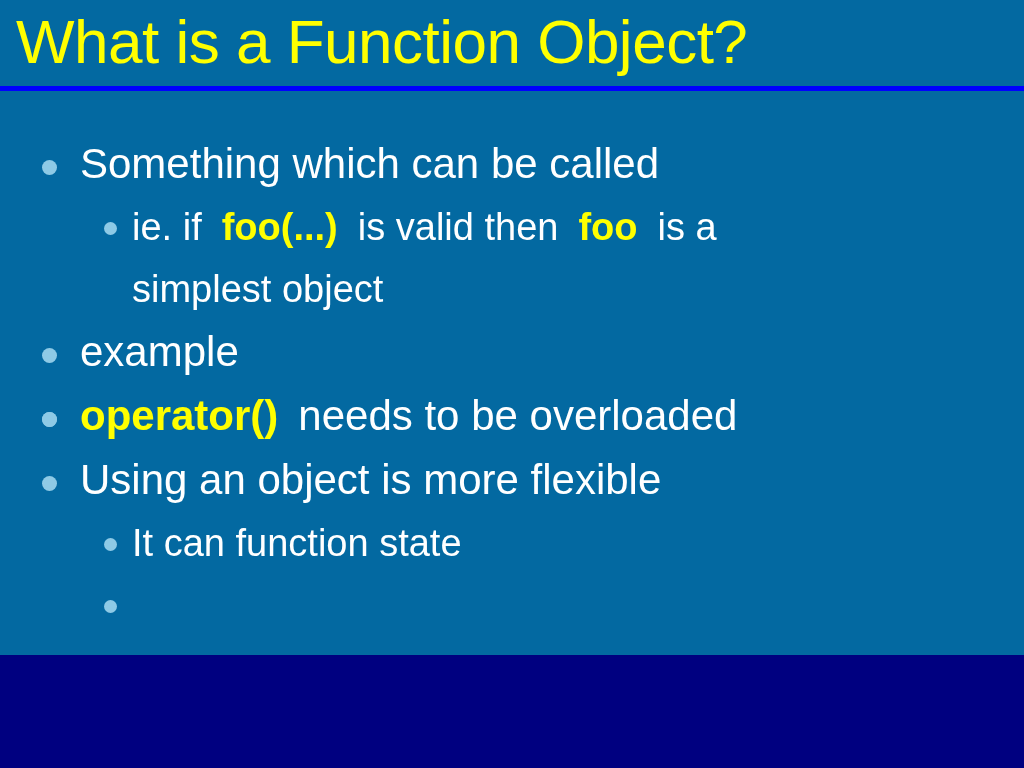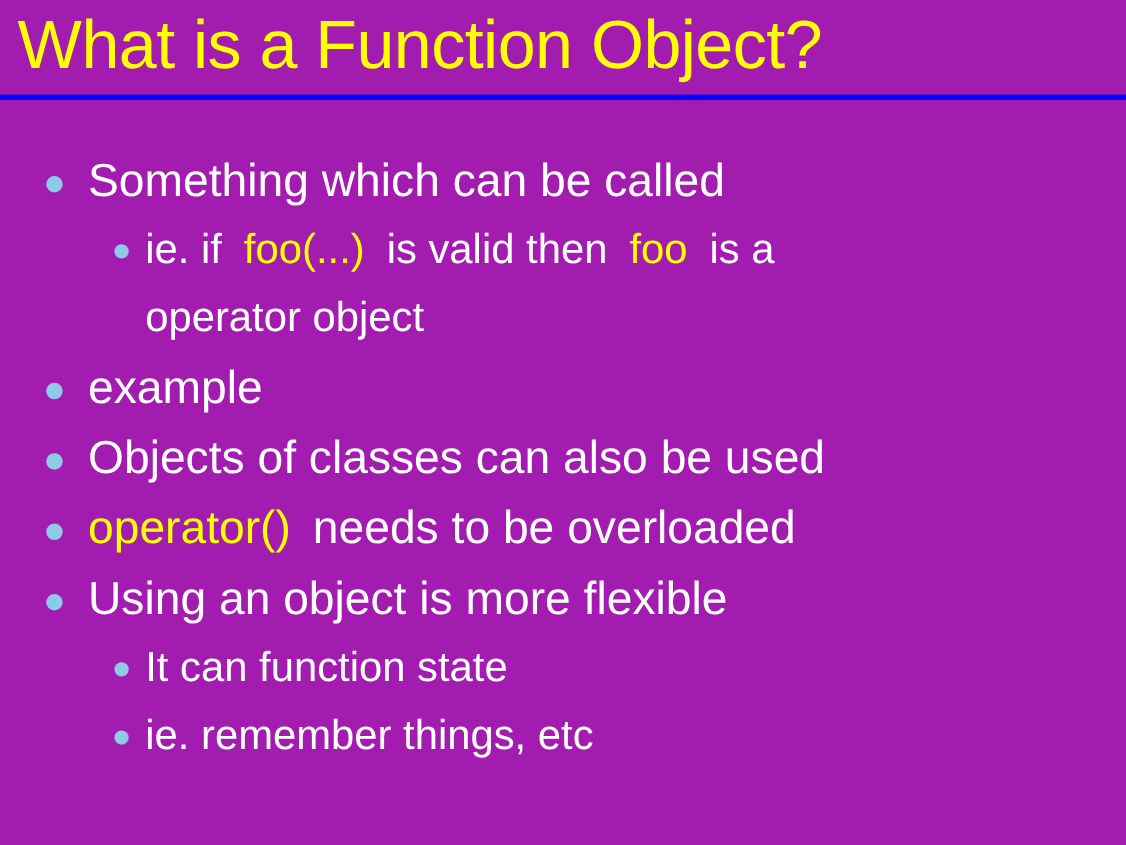--- a/index.html
+++ b/index.html
@@ -10,22 +10,22 @@
     width: 1024px;
     height: 768px;
     overflow: hidden;
     background: #000080;
     font-family: "Liberation Sans", sans-serif;
   }
 
   #slide {
     position: relative;
     width: 1024px;
-    height: 768px;
-    background: #a21caf;
+    height: 655px;
+    background: #0369a1;
     box-sizing: border-box;
   }
 
   
   #title-area {
     position: absolute;
     left: 0;
     top: 0;
     width: 1024px;
     height: 88px;
@@ -116,20 +116,21 @@
   .lvl2-cont {
     padding-left: 132px;
     color: #ffffff;
     font-size: 38px;
     line-height: 62px;
     white-space: nowrap;
   }
 
   .code {
     color: #ffff00;
+    font-weight: bold;
   }
 
   .gap { display: inline-block; width: 10px; }
 </style>
 </head>
 <body>
 
 <div id="slide">
 
   <div id="title-area">
@@ -144,50 +145,48 @@
       <span class="bullet-dot"></span>
       <span>Something which can be called</span>
     </div>
 
     <div class="bullet-row lvl2">
       <span class="bullet-dot"></span>
       <span>ie. if</span><span class="gap"></span><span class="gap"></span><span class="code">foo(...)</span><span class="gap"></span><span class="gap"></span><span>is valid then</span><span class="gap"></span><span class="gap"></span><span class="code">foo</span><span class="gap"></span><span class="gap"></span><span>is a</span>
     </div>
 
     <div class="bullet-row lvl2-cont">
-      <span>operator object</span>
+      <span>simplest object</span>
     </div>
 
     <div class="bullet-row lvl1">
       <span class="bullet-dot"></span>
     </div>
 
     <div class="bullet-row lvl1-cont">
       <span>example</span>
     </div>
 
     <div class="bullet-row lvl1">
       <span class="bullet-dot"></span>
-      <span>Objects of classes can also be used</span>
     </div>
 
     <div class="bullet-row lvl1">
       <span class="bullet-dot"></span>
       <span class="code">operator()</span><span class="gap"></span><span class="gap"></span><span>needs to be overloaded</span>
     </div>
 
     <div class="bullet-row lvl1">
       <span class="bullet-dot"></span>
       <span>Using an object is more flexible</span>
     </div>
 
     <div class="bullet-row lvl2">
       <span class="bullet-dot"></span>
       <span>It can function state</span>
     </div>
 
     <div class="bullet-row lvl2">
       <span class="bullet-dot"></span>
-      <span>ie. remember things, etc</span>
     </div>
 
   </div>
 </div>
 
 </body></html>

